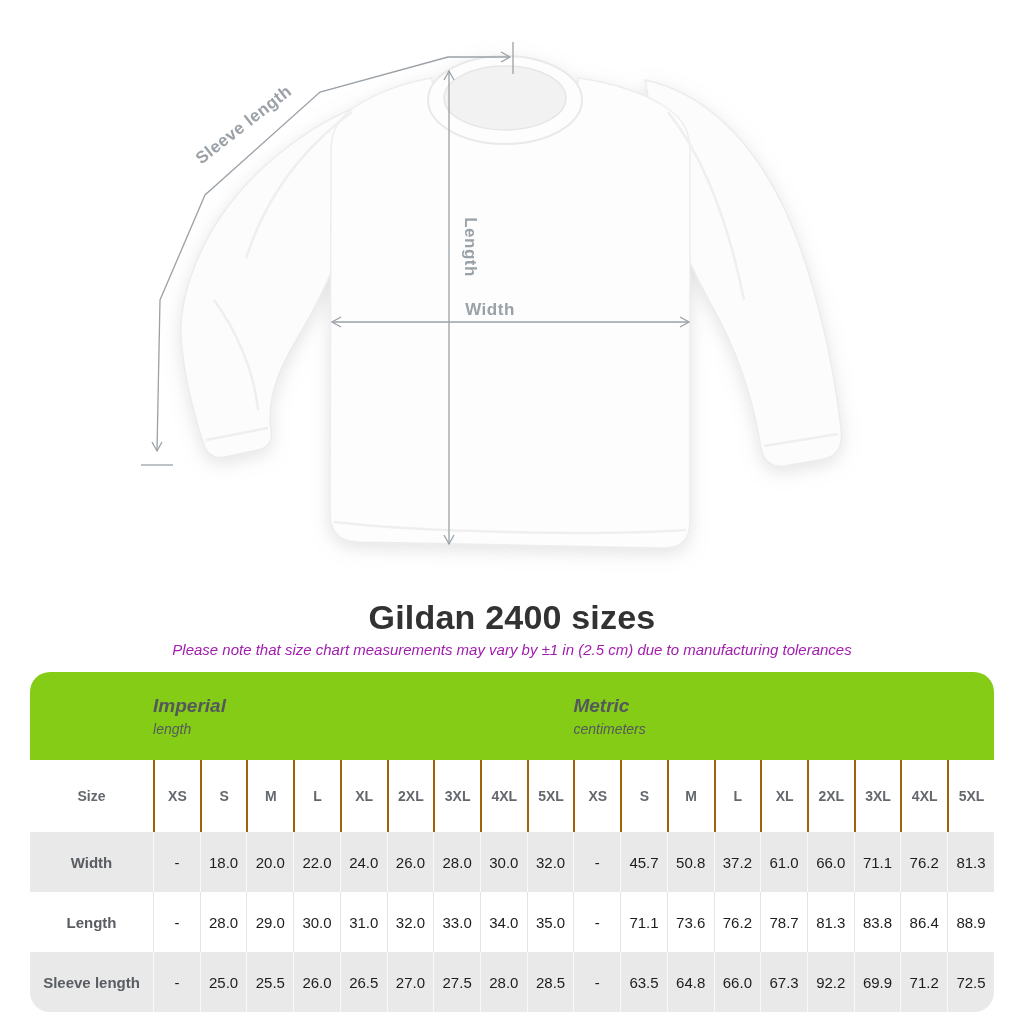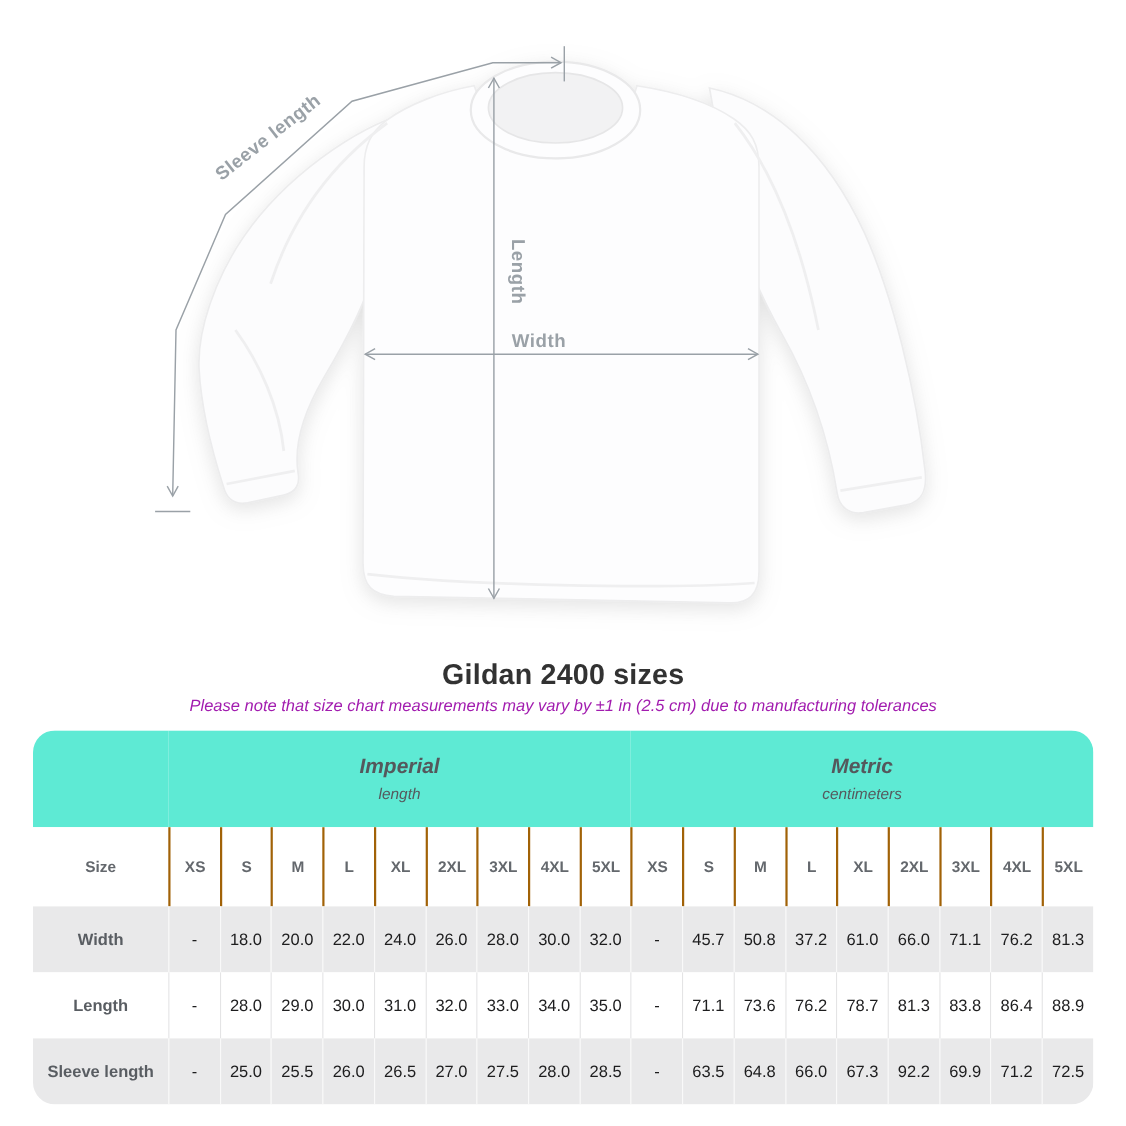--- a/index.html
+++ b/index.html
@@ -2,29 +2,29 @@
 <html><head>
 <meta charset="utf-8">
 <style>
   html,body{margin:0;padding:0;background:#ffffff;}
   body{width:1024px;height:1024px;font-family:"Liberation Sans",sans-serif;}
   .page{position:relative;width:1024px;height:1024px;overflow:hidden;background:#fff;}
 
   .diagram{width:1024px;height:578px;}
   .diagram svg{display:block;}
 
-  .title{margin:20px 0 4px 0;text-align:center;font-size:26px;font-weight:bold;color:#323232;letter-spacing:.2px;}
+  .title{margin:20px 0 4px 0;text-align:center;font-size:34px;font-weight:bold;color:#323232;letter-spacing:.2px;}
   .subtitle{margin:0 0 14px 0;text-align:center;font-style:italic;font-size:15px;color:#a21caf;}
 
   .table-card{width:964px;margin:0 auto;border-radius:20px;overflow:hidden;}
   table.sizes{width:964px;table-layout:fixed;border-collapse:separate;border-spacing:0;}
   col.c-size{width:123px;}
   col.c{width:46.7px;}
 
-  tr.band td{background:#5eead4;height:88px;text-align:center;vertical-align:middle;padding:0;}
+  tr.band td{background:#84cc16;height:88px;vertical-align:middle;padding:0;}
   .unit-name{font-size:19px;font-weight:bold;font-style:italic;color:#54585c;}
   .unit-sub{font-size:14px;font-style:italic;color:#55595d;margin-top:4px;}
 
   tr.head th{background:#ffffff;height:72px;font-size:14px;font-weight:bold;color:#64686d;text-align:center;vertical-align:middle;padding:0;}
   tr.head > th + th{border-left:2px solid #a16207;}
 
   tr.data th{font-size:15px;font-weight:bold;color:#595d62;text-align:center;vertical-align:middle;padding:0;height:60px;}
   tr.data td{font-size:15px;font-weight:normal;color:#1d1d1e;text-align:center;vertical-align:middle;padding:0;height:60px;}
   tr.odd > *{background:#e9e9ea;}
   tr.even > *{background:#ffffff;}

